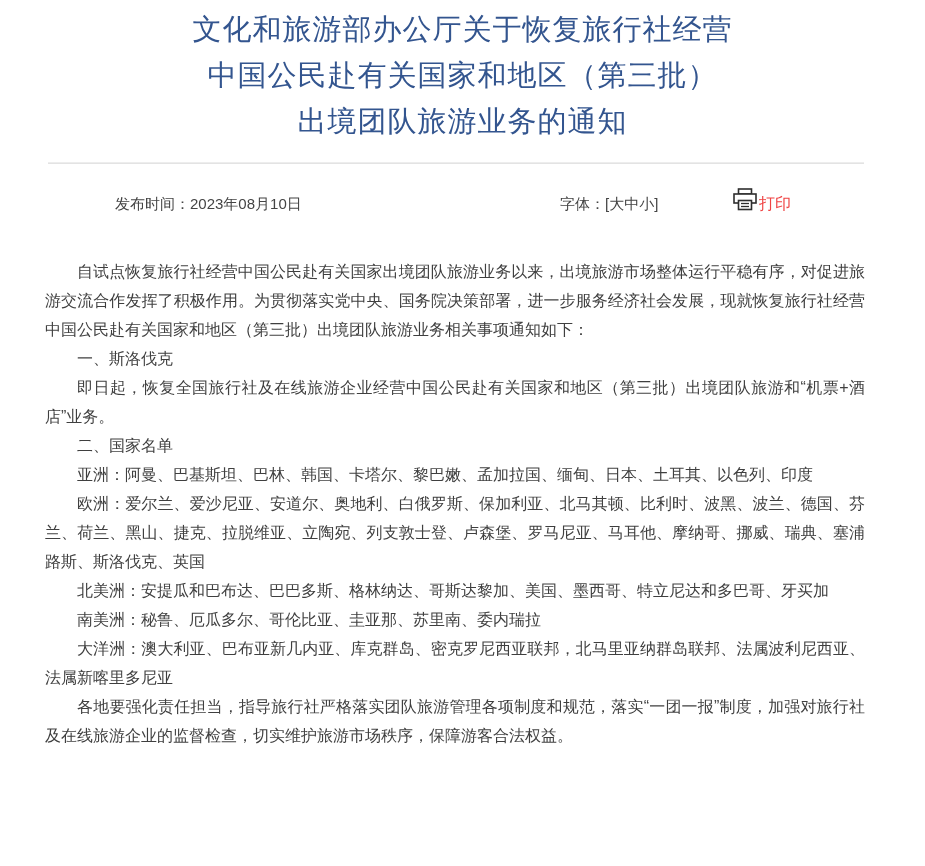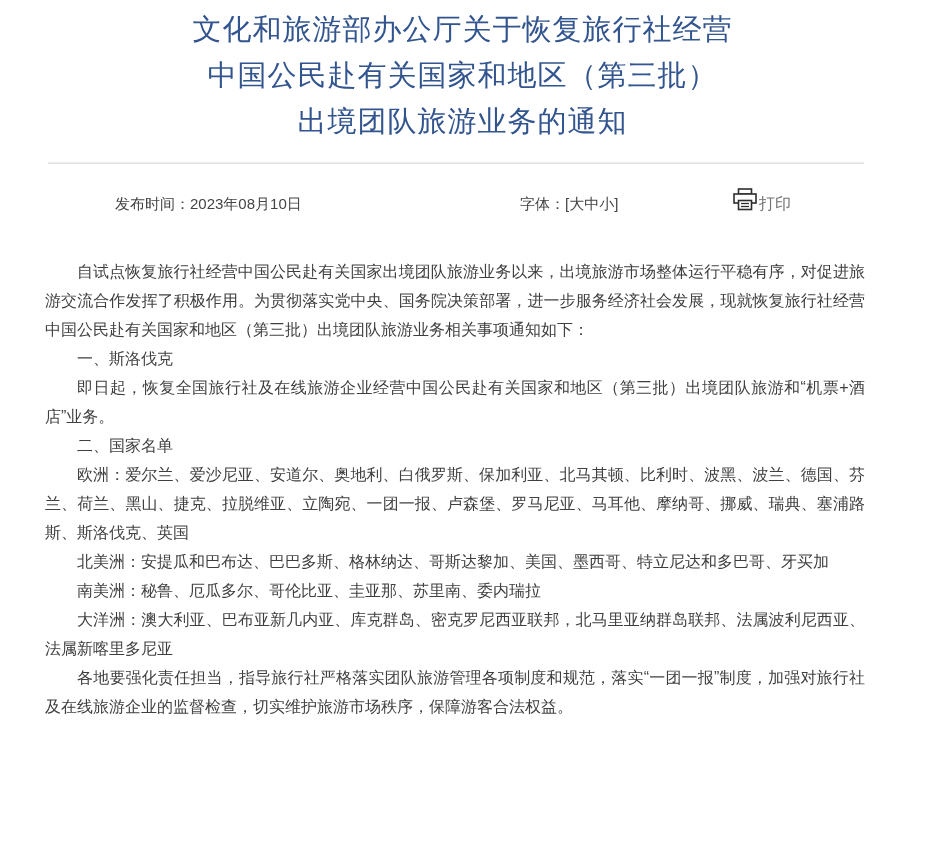--- a/index.html
+++ b/index.html
@@ -24,23 +24,23 @@
     margin: 18px 0 0 48px;
     width: 816px; height: 0;
     border-top: 1px solid #ededed;
     border-bottom: 1px solid #e3e3e3;
   }
 
   
   .meta-row { position: relative; margin-top: 26px; height: 28px; text-align: center; }
   .meta-item { position: absolute; top: 0; height: 28px; line-height: 28px; font-size: 15px; color: #444444; white-space: nowrap; }
   .meta-publish { left: 115px; }
-  .meta-font { left: 520px; }
+  .meta-font { left: 560px; }
   .meta-print { left: 733px; display: inline-flex; align-items: center; cursor: pointer; }
-  .meta-print .print-label { color: #737373; font-size: 16px; margin-left: 2px; }
+  .meta-print .print-label { color: #ef4444; font-size: 16px; margin-left: 2px; }
   .font-options { cursor: pointer; }
   .printer-svg { display: inline-block; vertical-align: middle; }
 
   
   .doc-body {
     width: 820px;
     margin: 39px 0 0 45px;
     font-size: 16px; line-height: 29px;
     color: #3f3f3f;
     text-align: justify;
@@ -78,20 +78,21 @@
       </svg></span>
       <span class="print-label">打印</span>
     </span>
   </div>
 
   <div class="doc-body">
     <p>自试点恢复旅行社经营中国公民赴有关国家出境团队旅游业务以来，出境旅游市场整体运行平稳有序，对促进旅游交流合作发挥了积极作用。为贯彻落实党中央、国务院决策部署，进一步服务经济社会发展，现就恢复旅行社经营中国公民赴有关国家和地区（第三批）出境团队旅游业务相关事项通知如下：</p>
     <p>一、斯洛伐克</p>
     <p>即日起，恢复全国旅行社及在线旅游企业经营中国公民赴有关国家和地区（第三批）出境团队旅游和“机票+酒店”业务。</p>
     <p>二、国家名单</p>
-    <p>欧洲：爱尔兰、爱沙尼亚、安道尔、奥地利、白俄罗斯、保加利亚、北马其顿、比利时、波黑、波兰、德国、芬兰、荷兰、黑山、捷克、拉脱维亚、立陶宛、一团一报、卢森堡、罗马尼亚、马耳他、摩纳哥、挪威、瑞典、塞浦路斯、斯洛伐克、英国</p>
+    <p>亚洲：阿曼、巴基斯坦、巴林、韩国、卡塔尔、黎巴嫩、孟加拉国、缅甸、日本、土耳其、以色列、印度</p>
+    <p>欧洲：爱尔兰、爱沙尼亚、安道尔、奥地利、白俄罗斯、保加利亚、北马其顿、比利时、波黑、波兰、德国、芬兰、荷兰、黑山、捷克、拉脱维亚、立陶宛、列支敦士登、卢森堡、罗马尼亚、马耳他、摩纳哥、挪威、瑞典、塞浦路斯、斯洛伐克、英国</p>
     <p>北美洲：安提瓜和巴布达、巴巴多斯、格林纳达、哥斯达黎加、美国、墨西哥、特立尼达和多巴哥、牙买加</p>
     <p>南美洲：秘鲁、厄瓜多尔、哥伦比亚、圭亚那、苏里南、委内瑞拉</p>
     <p>大洋洲：澳大利亚、巴布亚新几内亚、库克群岛、密克罗尼西亚联邦，北马里亚纳群岛联邦、法属波利尼西亚、法属新喀里多尼亚</p>
     <p>各地要强化责任担当，指导旅行社严格落实团队旅游管理各项制度和规范，落实“一团一报”制度，加强对旅行社及在线旅游企业的监督检查，切实维护旅游市场秩序，保障游客合法权益。</p>
   </div>
 
 </div>
 
 </body></html>

